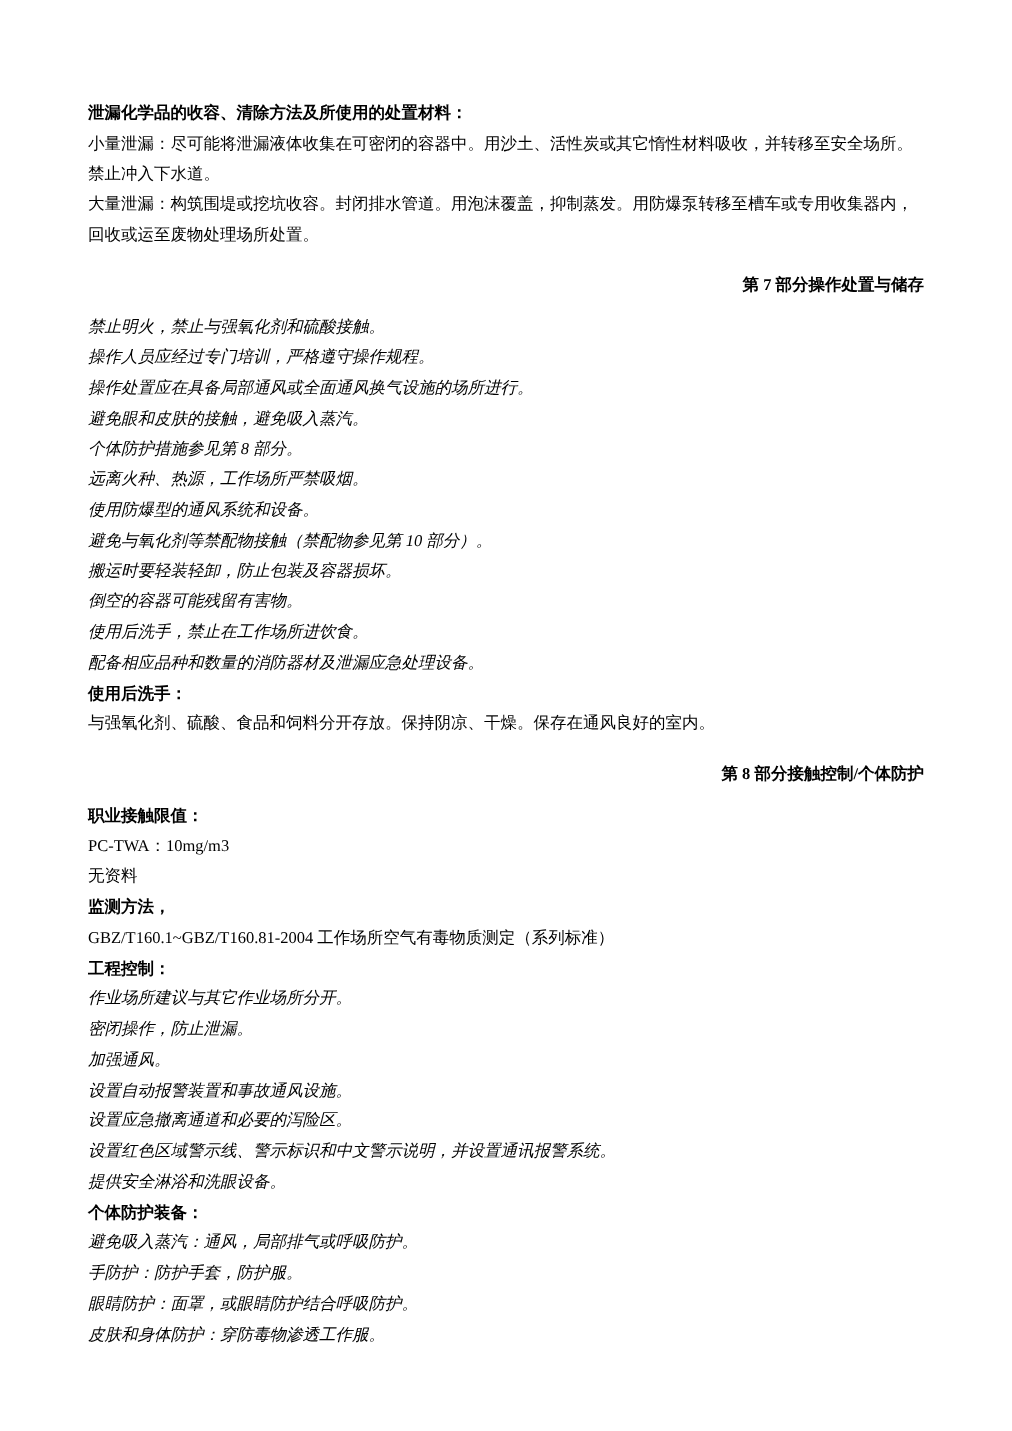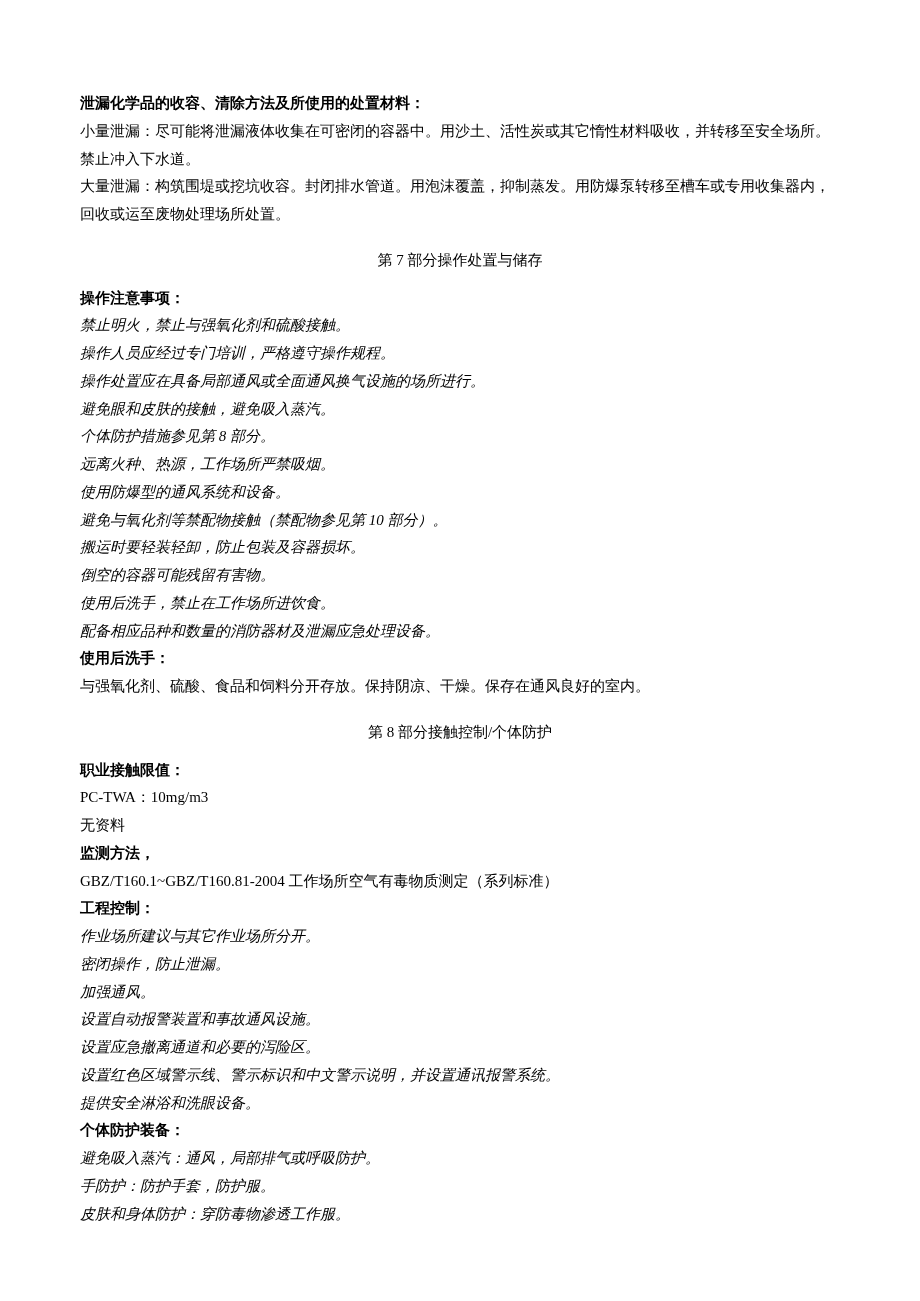--- a/index.html
+++ b/index.html
@@ -10,22 +10,22 @@
       background: #fff;
       margin: 0;
       padding: 90px 80px 60px 80px;
       width: 920px;
       box-sizing: border-box;
     }
     .bold {
       font-weight: bold;
     }
     .section-heading {
-      font-weight: normal;
-      text-align: center;
+      font-weight: bold;
+      text-align: right;
       margin-top: 10px;
       margin-bottom: 10px;
     }
     p {
       margin: 0;
     }
     .block {
       margin-bottom: 18px;
     }
     .sub-item {
@@ -38,21 +38,20 @@
 
 <div class="block">
   <p class="bold">泄漏化学品的收容、清除方法及所使用的处置材料：</p>
   <p>小量泄漏：尽可能将泄漏液体收集在可密闭的容器中。用沙土、活性炭或其它惰性材料吸收，并转移至安全场所。禁止冲入下水道。</p>
   <p>大量泄漏：构筑围堤或挖坑收容。封闭排水管道。用泡沫覆盖，抑制蒸发。用防爆泵转移至槽车或专用收集器内，回收或运至废物处理场所处置。</p>
 </div>
 
 <p class="section-heading">第 7 部分操作处置与储存</p>
 
 <div class="block">
-  <p class="bold">操作注意事项：</p>
   <p class="sub-item">禁止明火，禁止与强氧化剂和硫酸接触。</p>
   <p class="sub-item">操作人员应经过专门培训，严格遵守操作规程。</p>
   <p class="sub-item">操作处置应在具备局部通风或全面通风换气设施的场所进行。</p>
   <p class="sub-item">避免眼和皮肤的接触，避免吸入蒸汽。</p>
   <p class="sub-item">个体防护措施参见第 8 部分。</p>
   <p class="sub-item">远离火种、热源，工作场所严禁吸烟。</p>
   <p class="sub-item">使用防爆型的通风系统和设备。</p>
   <p class="sub-item">避免与氧化剂等禁配物接触（禁配物参见第 10 部分）。</p>
   <p class="sub-item">搬运时要轻装轻卸，防止包装及容器损坏。</p>
   <p class="sub-item">倒空的容器可能残留有害物。</p>
@@ -78,14 +77,15 @@
   <p class="sub-item">密闭操作，防止泄漏。</p>
   <p class="sub-item">加强通风。</p>
   <p class="sub-item">设置自动报警装置和事故通风设施。</p>
   <p class="sub-item">设置应急撤离通道和必要的泻险区。</p>
   <p class="sub-item">设置红色区域警示线、警示标识和中文警示说明，并设置通讯报警系统。</p>
   <p class="sub-item">提供安全淋浴和洗眼设备。</p>
 
   <p class="bold">个体防护装备：</p>
   <p class="sub-item">避免吸入蒸汽：通风，局部排气或呼吸防护。</p>
   <p class="sub-item">手防护：防护手套，防护服。</p>
+  <p class="sub-item">眼睛防护：面罩，或眼睛防护结合呼吸防护。</p>
   <p class="sub-item">皮肤和身体防护：穿防毒物渗透工作服。</p>
 </div>
 
 </body></html>

